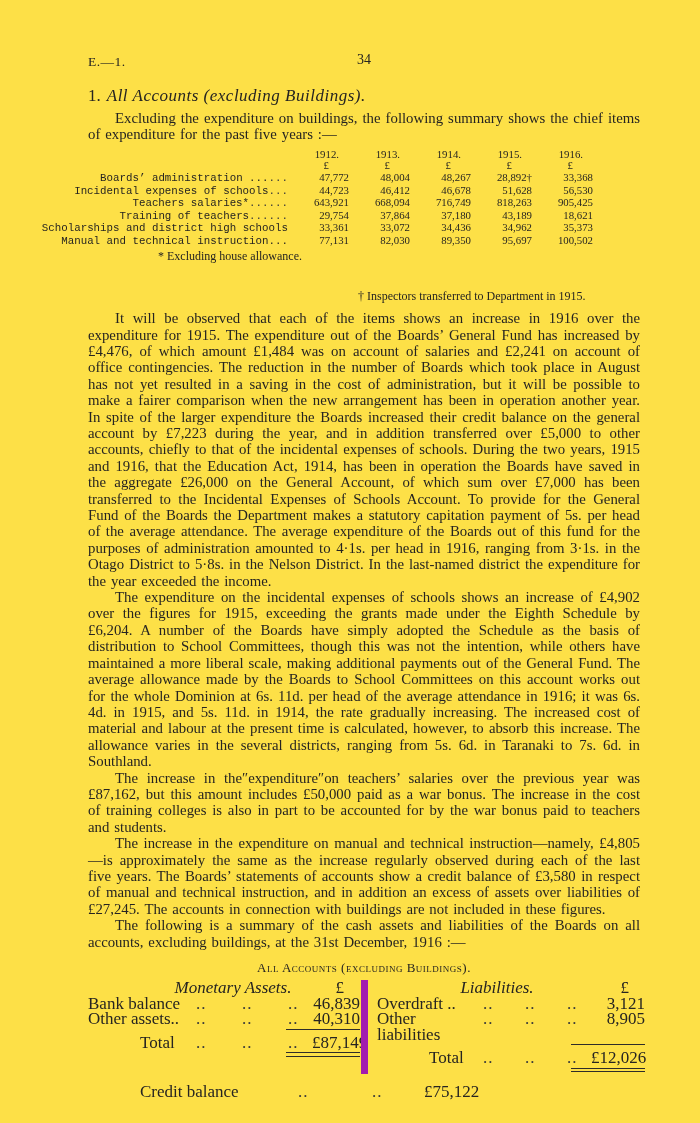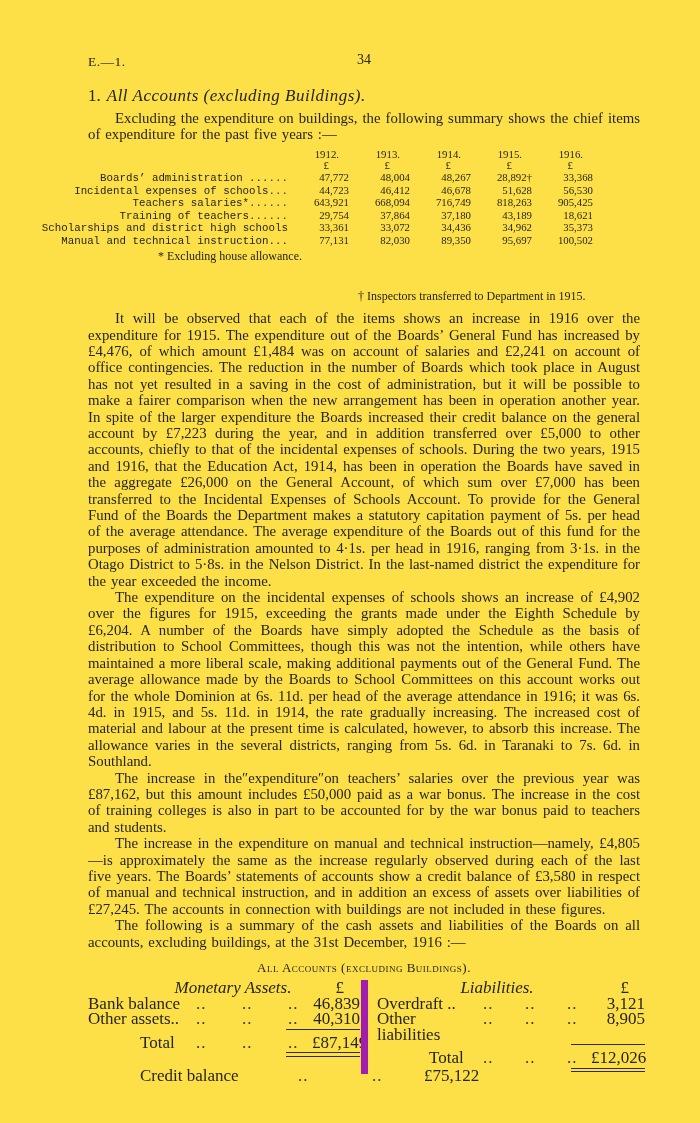--- a/index.html
+++ b/index.html
@@ -53,21 +53,21 @@
   .sum-right .s-head-label{padding-left:26px;}
   .s-pound{text-align:right;padding-right:16px;}
   .sdots{color:#3a3a3a;letter-spacing:1px;}
   .indent-label{padding-left:52px;grid-column:1/2;white-space:nowrap;}
   .rule-row{display:grid;}
   .sum-left .rule-row{grid-template-columns:1fr 74px;}
   .sum-right .rule-row{grid-template-columns:1fr 74px;}
   .rule-s{border-top:1px solid #2e2c29;height:2px;margin-top:2px;}
   .rule-d{border-top:1px solid #2e2c29;border-bottom:1.6px solid #2e2c29;height:2.6px;margin-top:2px;margin-bottom:2px;}
   .total-row{margin-top:3px;}
-  .credit-row{margin-top:9px;gap:28px;}
+  .credit-row{margin-top:25px;gap:28px;}
 </style>
 </head>
 <body>
 
 <div class="page">
 
   <div class="running-head">
     <span class="doc-ref">E.—1.</span>
     <span class="page-num">34</span>
   </div>

